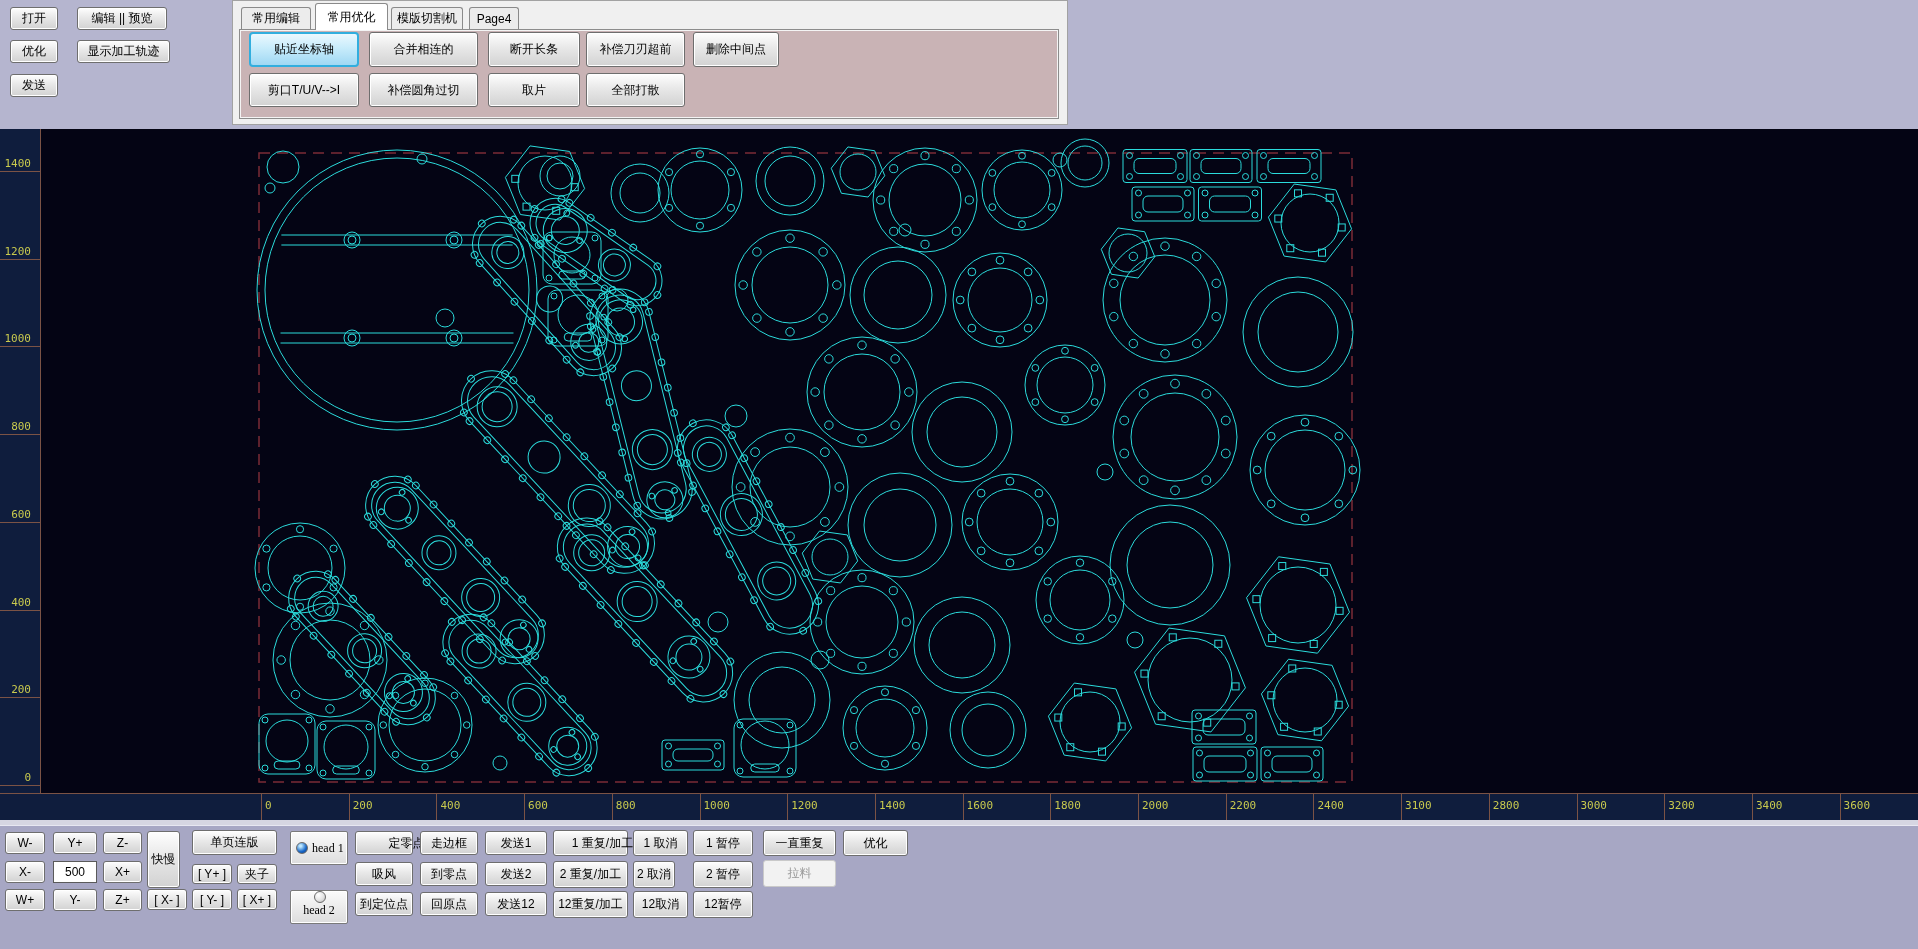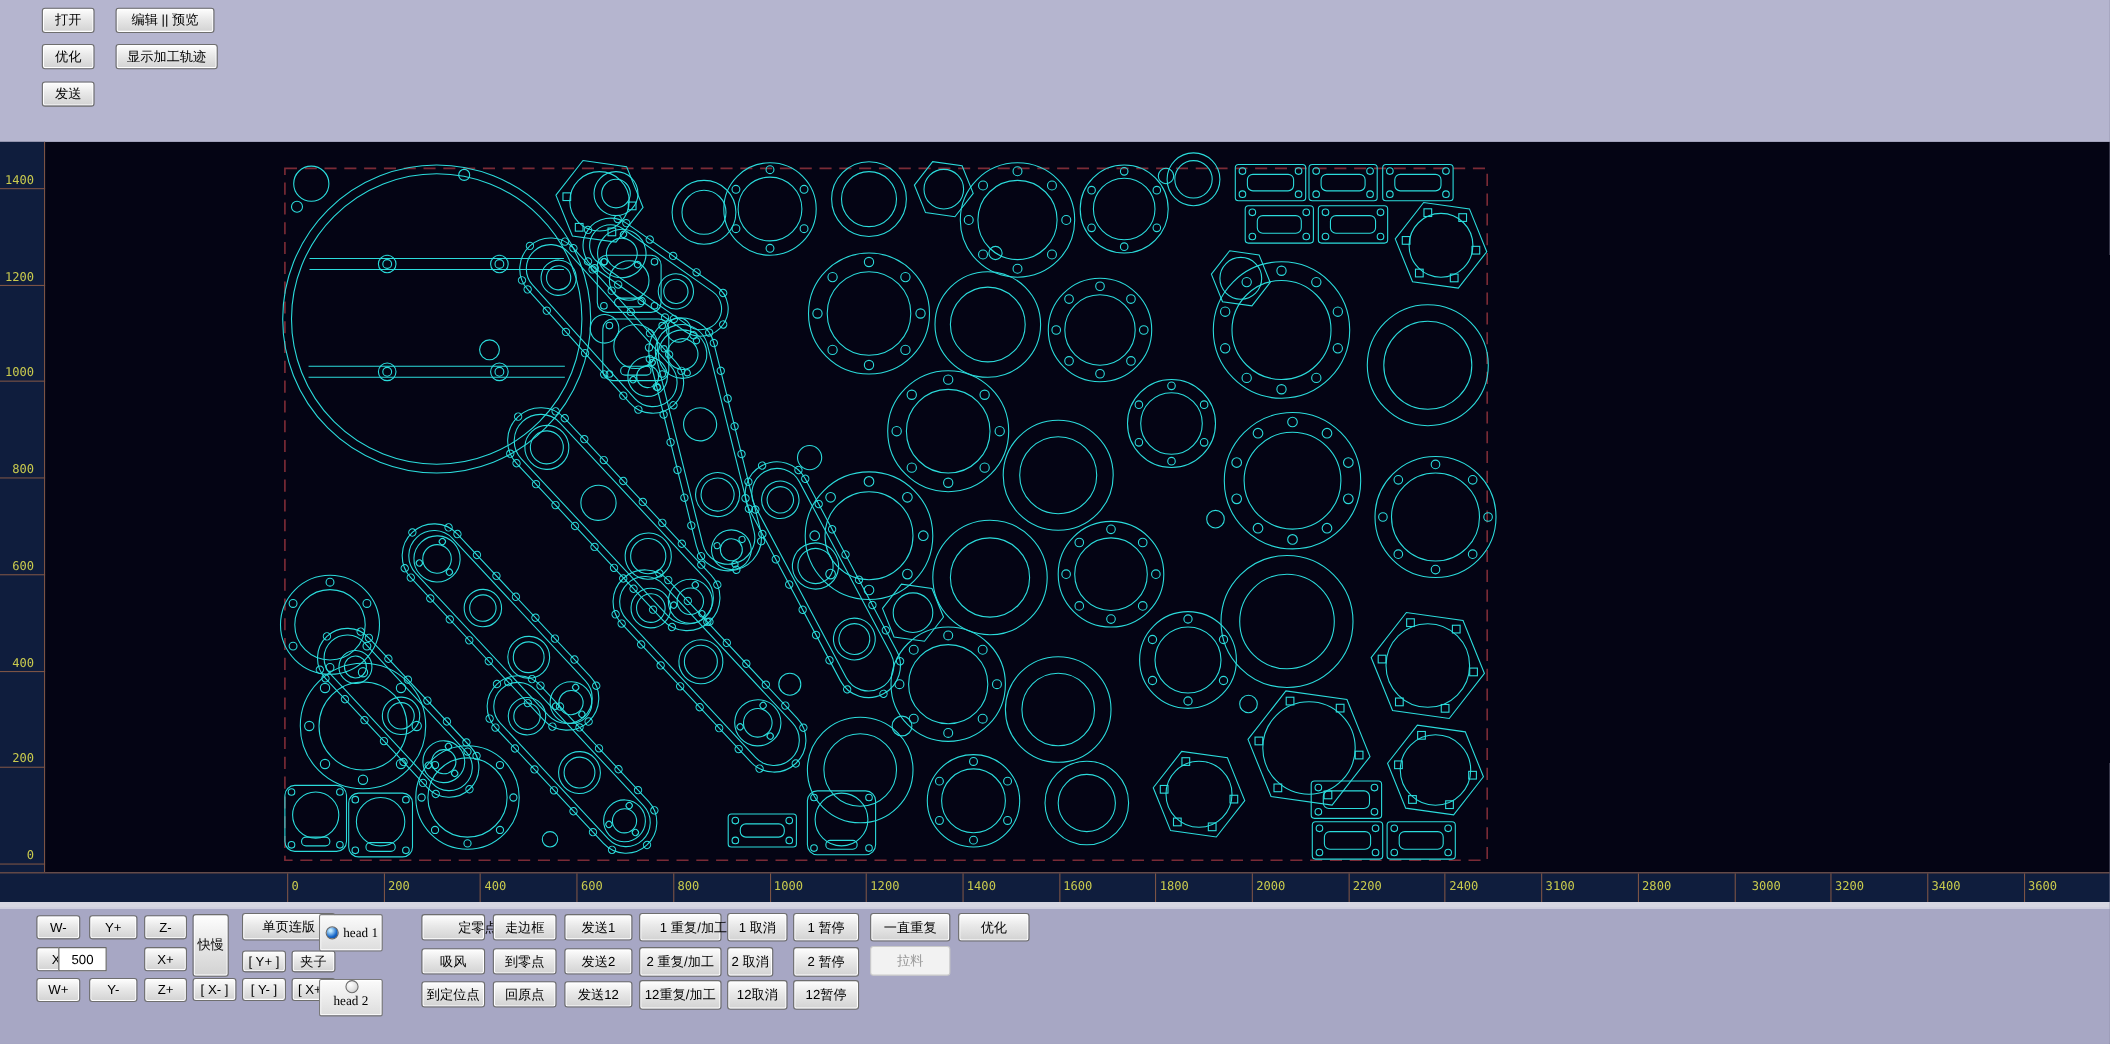--- a/index.html
+++ b/index.html
@@ -10,21 +10,20 @@
     -webkit-font-smoothing:none;
   }
   
   .btn{
     position:absolute;display:flex;align-items:center;justify-content:center;
     background:linear-gradient(#fefefe,#e8e8e8 45%,#d2d2d2);
     border:1px solid #6e6e6e;border-radius:3px;
     box-shadow:inset 0 0 0 1px #ffffff;
     font-size:12px;color:#000;cursor:pointer;white-space:nowrap;
     box-sizing:border-box;
-    margin-left:28px;
   }
   .btn-active{
     background:linear-gradient(#eaf8fe,#c8ecfb 45%,#9fd8f3);
     border:2px solid #31aede;border-radius:4px;
     box-shadow:none;
   }
   .btn-disabled{
     background:#f2f2f2;color:#9a9a9a;border:1px solid #c9c9c9;box-shadow:none;cursor:default;
   }
   
@@ -89,20 +88,38 @@
 </head>
 <body>
 
 <div id="top-band">
   <div class="btn" style="left:10px;top:7px;width:48px;height:23px;">打开</div>
   <div class="btn" style="left:77px;top:7px;width:90px;height:23px;">编辑 || 预览</div>
   <div class="btn" style="left:10px;top:40px;width:48px;height:23px;">优化</div>
   <div class="btn" style="left:77px;top:40px;width:93px;height:23px;">显示加工轨迹</div>
   <div class="btn" style="left:10px;top:74px;width:48px;height:23px;">发送</div>
 
+  <div id="toolbar-panel">
+    <div class="tab" style="left:8px;width:70px;">常用编辑</div>
+    <div class="tab tab-active" style="left:82px;width:73px;">常用优化</div>
+    <div class="tab" style="left:158px;width:72px;">模版切割机</div>
+    <div class="tab" style="left:236px;width:50px;">Page4</div>
+
+    <div id="ribbon">
+      <div class="btn btn-active" style="left:9px;top:2px;width:110px;height:35px;">贴近坐标轴</div>
+      <div class="btn" style="left:129px;top:2px;width:109px;height:35px;">合并相连的</div>
+      <div class="btn" style="left:248px;top:2px;width:92px;height:35px;">断开长条</div>
+      <div class="btn" style="left:346px;top:2px;width:99px;height:35px;">补偿刀刃超前</div>
+      <div class="btn" style="left:453px;top:2px;width:86px;height:35px;">删除中间点</div>
+      <div class="btn" style="left:9px;top:43px;width:110px;height:34px;">剪口T/U/V--&gt;I</div>
+      <div class="btn" style="left:129px;top:43px;width:109px;height:34px;">补偿圆角过切</div>
+      <div class="btn" style="left:248px;top:43px;width:92px;height:34px;">取片</div>
+      <div class="btn" style="left:346px;top:43px;width:99px;height:34px;">全部打散</div>
+    </div>
+  </div>
 </div>
 
 <div id="canvas-pane">
   <svg id="nest-svg" width="1918" height="664" viewBox="0 0 1918 664">
       <rect x="259" y="24" width="1093" height="629" fill="none" stroke="#7b2b36" stroke-width="1.5" stroke-dasharray="11 7"></rect>
       <g>
         <circle cx="397" cy="161" r="140" fill="none" stroke="#2bdbdb" stroke-width="1"></circle>
         <circle cx="397" cy="161" r="132" fill="none" stroke="#2bdbdb" stroke-width="1"></circle>
         <circle cx="422" cy="30" r="5" fill="none" stroke="#2bdbdb" stroke-width="1"></circle>
         <line x1="281.3453416415923" y1="106" x2="512.6546583584077" y2="106" stroke="#2bdbdb" stroke-width="1"></line>
@@ -949,21 +966,21 @@
     <div class="hlab" style="left: 1142px;">2000</div>
     <div class="hline" style="left: 1225.7px;"></div>
     <div class="hlab" style="left: 1229.7px;">2200</div>
     <div class="hline" style="left: 1313.4px;"></div>
     <div class="hlab" style="left: 1317.4px;">2400</div>
     <div class="hline" style="left: 1401.1px;"></div>
     <div class="hlab" style="left: 1405.1px;">3100</div>
     <div class="hline" style="left: 1488.8px;"></div>
     <div class="hlab" style="left: 1492.8px;">2800</div>
     <div class="hline" style="left: 1576.5px;"></div>
-    <div class="hlab" style="left: 1580.5px; margin-left: 12px;">3000</div>
+    <div class="hlab" style="left: 1580.5px;">3000</div>
     <div class="hline" style="left: 1664.2px;"></div>
     <div class="hlab" style="left: 1668.2px;">3200</div>
     <div class="hline" style="left: 1751.9px;"></div>
     <div class="hlab" style="left: 1755.9px;">3400</div>
     <div class="hline" style="left: 1839.6px;"></div>
     <div class="hlab" style="left: 1843.6px;">3600</div>
   </div>
 <div id="ruler-strip"></div>
 
 <div id="bottom-panel">

